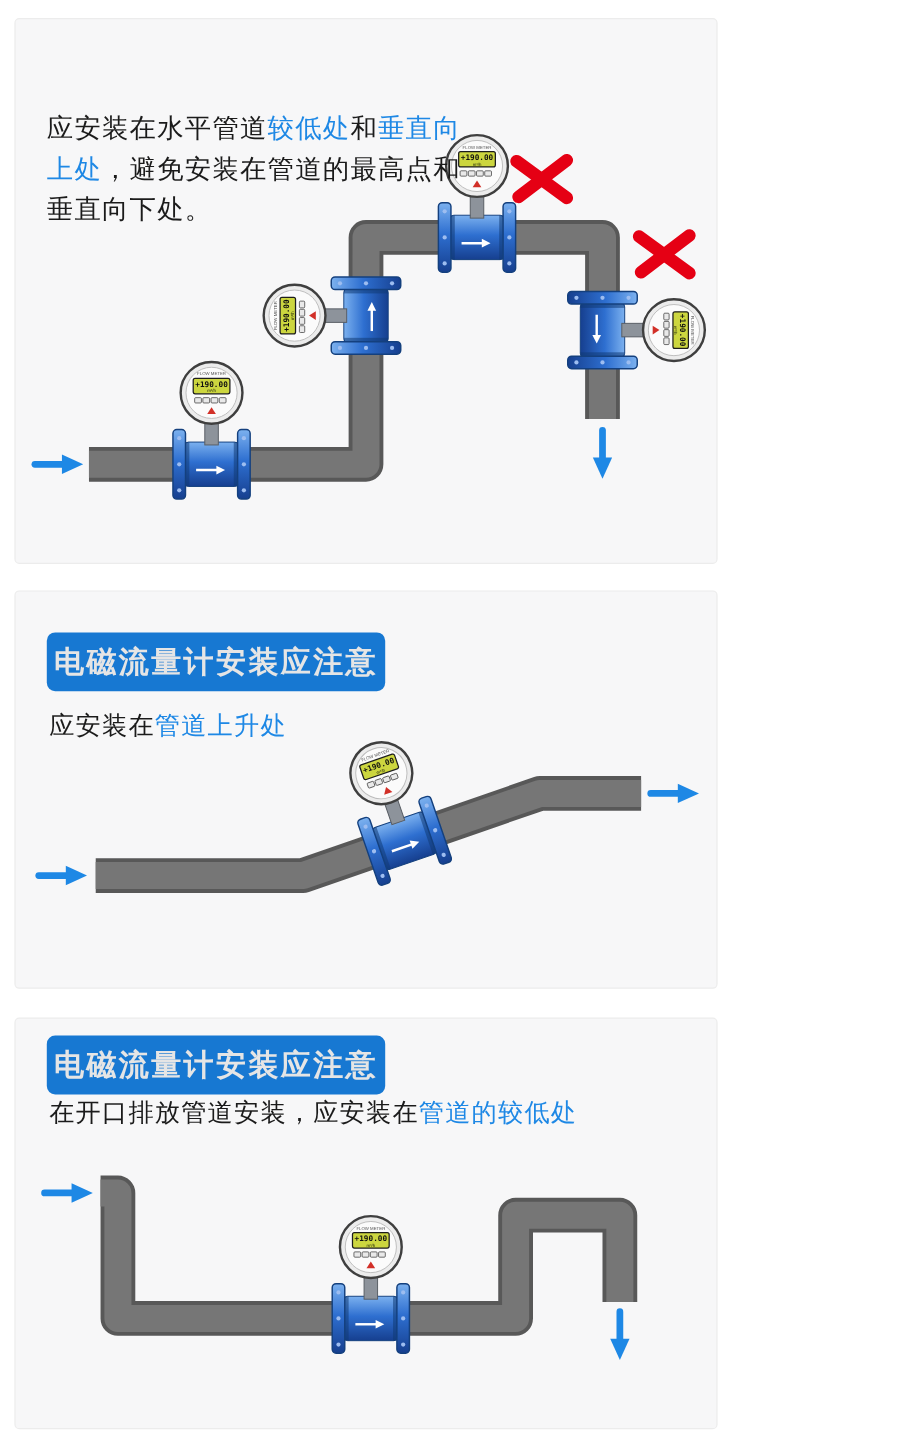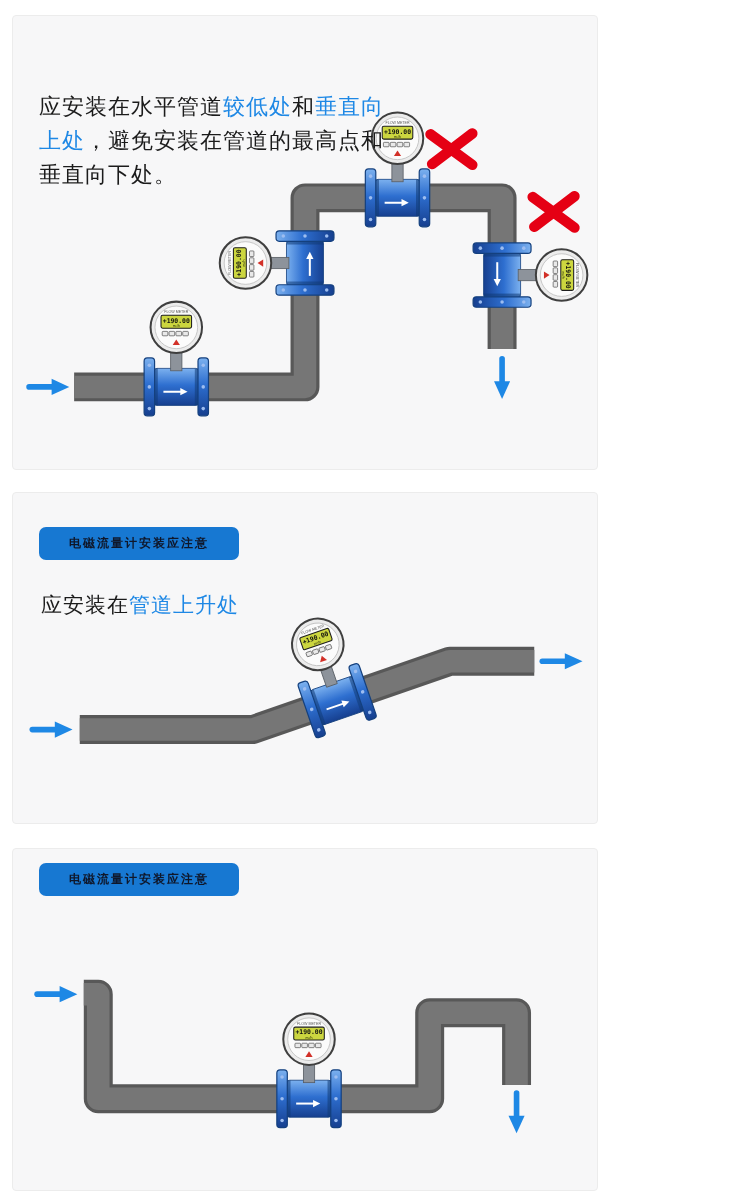--- a/index.html
+++ b/index.html
@@ -9,22 +9,22 @@
   .panel { position:relative; background:#f7f7f8; border:1px solid #ececec; border-radius:4px; overflow:hidden; }
   .panel-1 { height:455px; margin-bottom:22px; }
   .panel-2 { height:332px; margin-bottom:24px; }
   .panel-3 { height:343px; }
   .diagram { position:absolute; left:0; top:0; width:100%; height:100%; }
   .caption { position:absolute; z-index:2; color:#1b1b1b; }
   .caption .hl { color:#1e88e5; }
   .caption-1 { left:26px; top:74px; width:354px; font-size:22px; line-height:34px; letter-spacing:1px; }
   .caption-2 { left:28px; top:84px; font-size:21px; letter-spacing:1px;margin-top:14px; }
   .caption-3 { left:28px; top:64px; font-size:21px; letter-spacing:1px; }
-  .badge { position:absolute; left:26px; z-index:2; background:#1778d2; color:#0f172a;
-           font-size:12px; font-weight:bold; letter-spacing:2px; padding:8px 30px; border-radius:7px; }
+  .badge { position:absolute; left:26px; z-index:2; background:#1778d2; color:#e5e5e5;
+           font-size:25px; font-weight:bold; letter-spacing:2px; padding:8px 6px; border-radius:7px; }
   .badge-2 { top:34px; }
   .badge-3 { top:14px; }
   .pipe-base { fill:none; stroke:#585858; stroke-width:36; stroke-linejoin:round; }
   .pipe-top  { fill:none; stroke:#767676; stroke-width:28; stroke-linejoin:round; }
 </style>
 </head>
 <body>
 
 <svg width="0" height="0" style="position:absolute" aria-hidden="true">
   <defs>
@@ -110,20 +110,21 @@
       <path class="pipe-base" d="M83 255 H298 L543 170 H648"></path>
       <path class="pipe-top" d="M83 255 H298 L543 170 H648"></path>
       <use href="#flowmeter" transform="translate(403,219) rotate(-19)"></use>
       <use href="#arrow" transform="translate(24,255)"></use>
       <use href="#arrow" transform="translate(658,170)"></use>
     </svg>
   </section>
 
   <section class="panel panel-3">
     <div class="badge badge-3">电磁流量计安装应注意</div>
+    <p class="caption caption-3"><span>在开口排放管道安装，应安装在</span><span class="hl">管道的较低处</span></p>
 
     <svg class="diagram" viewBox="0 0 726 343">
       <path class="pipe-base" d="M88 140 H106 V270 H518 V163 H626 V253"></path>
       <path class="pipe-top" d="M88 140 H106 V270 H518 V163 H626 V253"></path>
       <use href="#flowmeter" transform="translate(368,270)"></use>
       <use href="#arrow" transform="translate(30,140)"></use>
       <use href="#arrow" transform="translate(626,263) rotate(90)"></use>
     </svg>
   </section>
 

